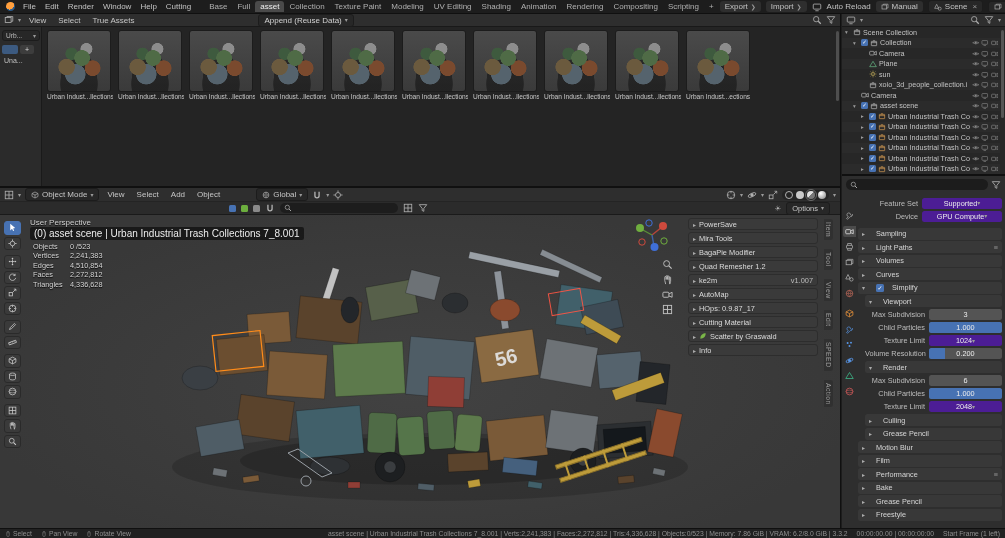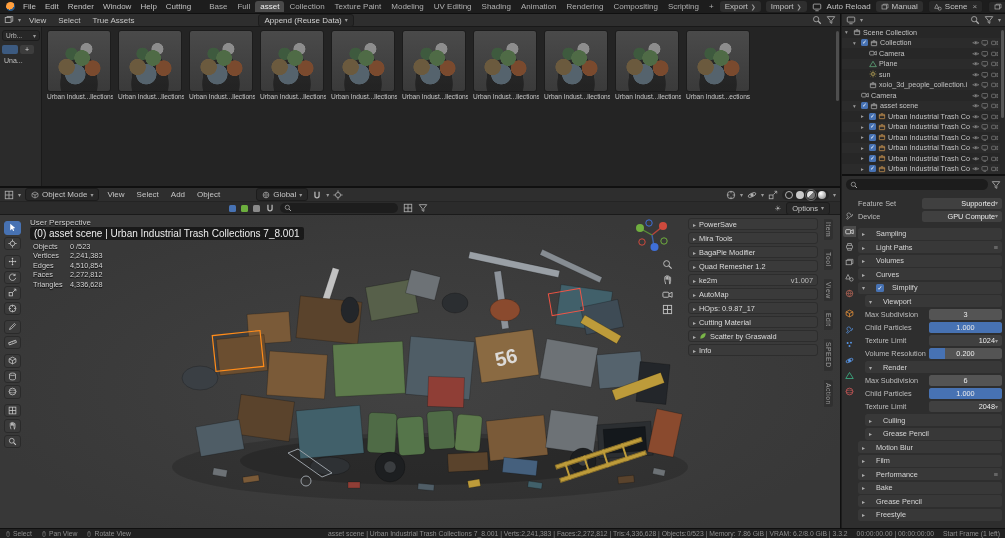--- a/index.html
+++ b/index.html
@@ -105,23 +105,23 @@
 .props-header{height:17px;display:flex;align-items:center;gap:3px;padding:2px 4px}
 .psearch{flex:1;height:11px;background:#1c1c1c;border-radius:6px;display:flex;align-items:center;gap:3px;padding:0 4px;color:#8a8a8a}
 .psearch input{flex:1;background:none;border:none;outline:none;color:#ddd;font-size:7px;min-width:0}
 .props-tabs{position:absolute;left:0;top:26px;width:15px;bottom:0;display:flex;flex-direction:column;gap:4.5px;align-items:center;padding-top:8px}
 .ptab{width:13px;height:11px;display:flex;align-items:center;justify-content:center;color:#b0b0b0}
 .ptab svg{width:9px;height:9px}
 .ptab.active{background:#4b4b4b;border-radius:2px 0 0 2px;color:#e8e8e8}
 .ptab.gap{margin-top:5px}
 .props-content{position:absolute;left:16px;top:20px;right:3px;bottom:0}
 .prow{display:flex;align-items:center;height:12px;margin:1px 0}
-.plabel{width:64px;text-align:left;padding-right:4px;color:#bdbdbd;white-space:nowrap;overflow:hidden;flex:none}
+.plabel{width:64px;text-align:right;padding-right:4px;color:#bdbdbd;white-space:nowrap;overflow:hidden;flex:none}
 .pfield{flex:1;height:11px;background:#545454;border-radius:2.5px;display:flex;align-items:center;justify-content:center;color:#ececec;position:relative;overflow:hidden}
-.pfield.menu{background:#404040;justify-content:flex-end;padding:0 4px}
+.pfield.menu{background:#4c1d95;justify-content:center;padding:0 4px}
 .pfield .fill{position:absolute;left:0;top:0;bottom:0;background:#4772b3}
 .pfield .val{position:relative}
 .phead{height:12px;background:#383838;border-radius:2.5px;display:flex;align-items:center;gap:8px;padding:0 4px;color:#d6d6d6;margin:1.5px 0;white-space:nowrap}
 .phead .parr{font-size:6px;color:#aaa;width:6px}
 .phead .preset{margin-left:auto;color:#8f8f8f}
 .psub{margin-left:7px}
 .pcheck{width:8px;height:8px;background:#4772b3;border-radius:1.5px;color:#fff;font-size:6px;line-height:8px;text-align:center}
 
 .statusbar{position:absolute;left:0;top:528px;width:100%;height:10px;background:#212121;display:flex;align-items:center;font-size:6.8px;color:#8f8f8f;gap:9px;padding:0 5px;border-top:1px solid #101010}
 .km{display:flex;align-items:center;gap:2px;white-space:nowrap}

